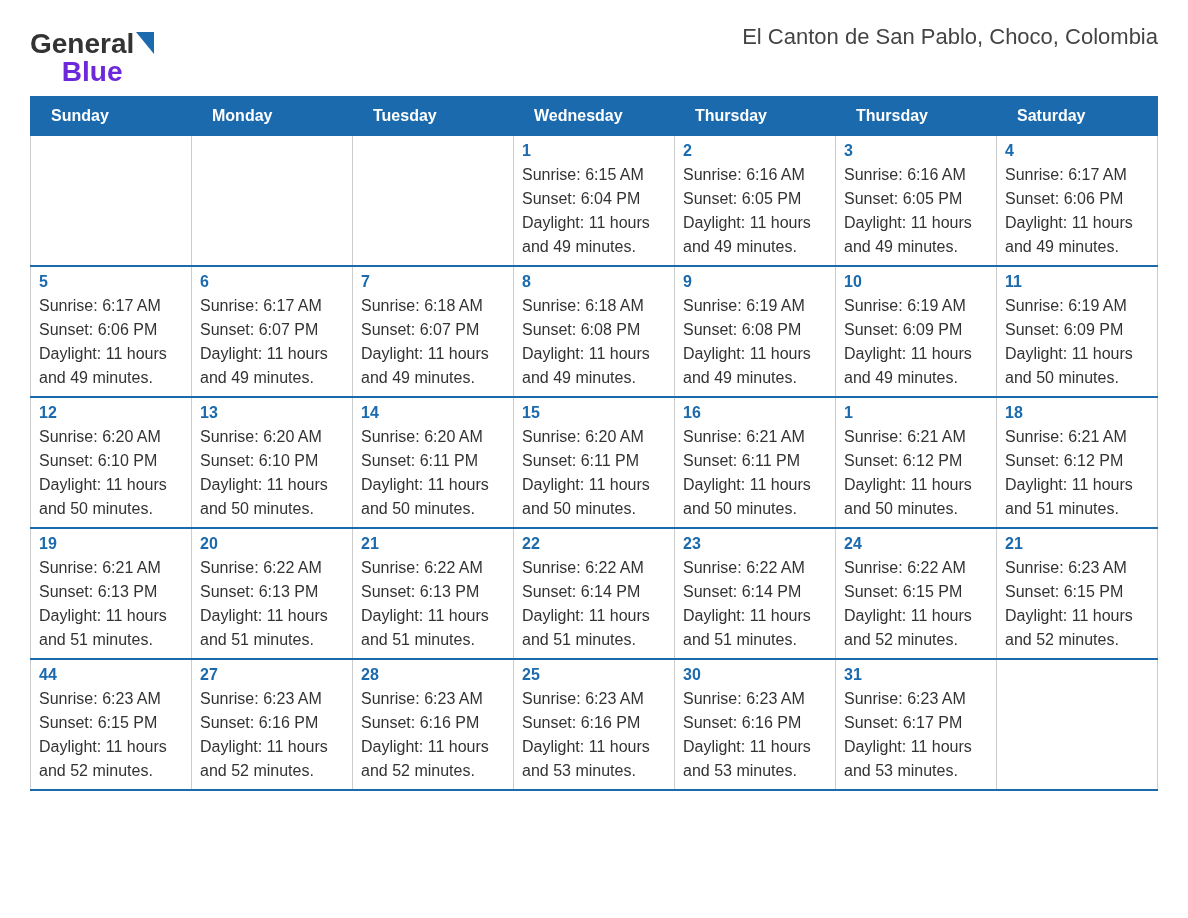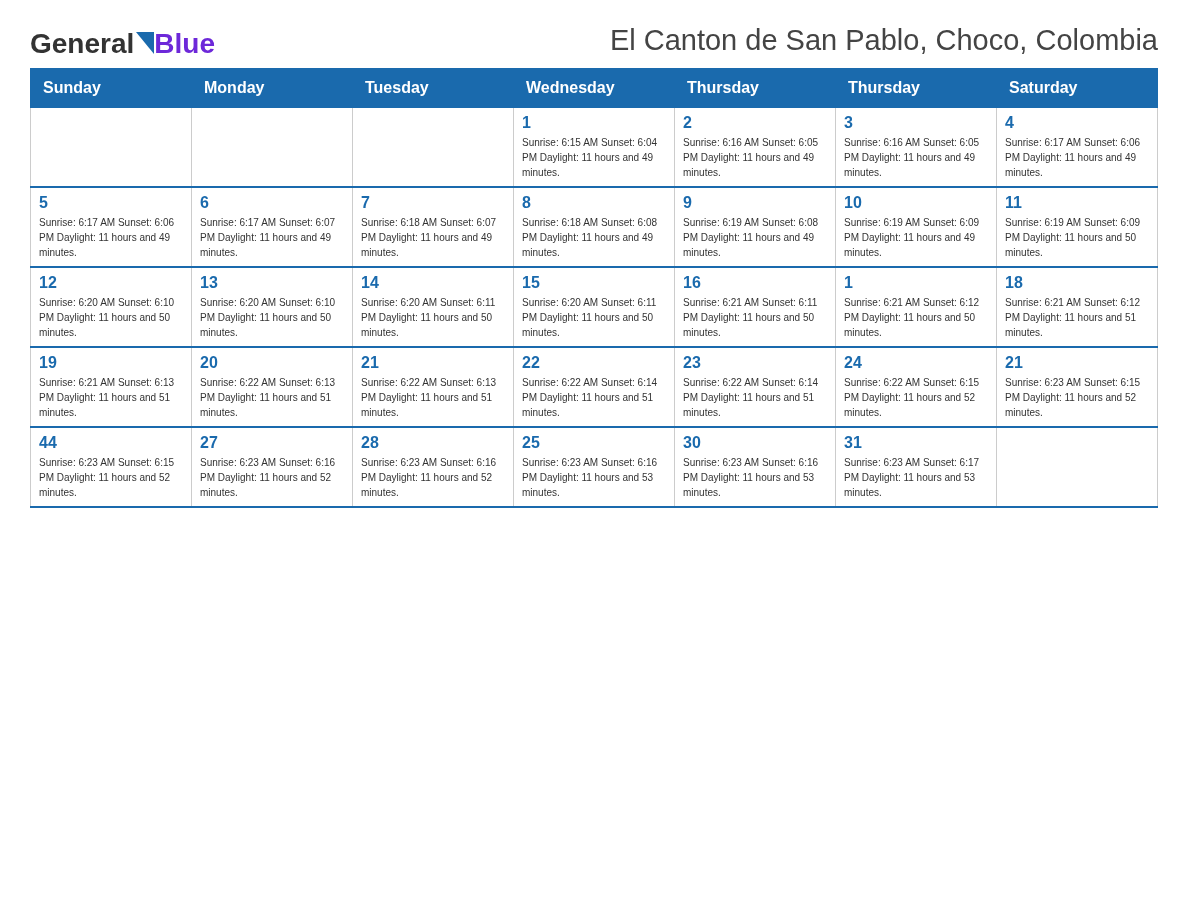--- a/index.html
+++ b/index.html
@@ -34,36 +34,36 @@
     .title-area {
       text-align: right;
     }
     .title-area h1 {
       font-size: 52px;
       font-weight: bold;
       color: #222;
       line-height: 1.1;
     }
     .title-area h2 {
-      font-size: 29px;
+      font-size: 22px;
       color: #444;
       font-weight: normal;
       margin-top: 4px;
     }
     .calendar {
       width: 100%;
       border-collapse: collapse;
       margin-top: 10px;
     }
     .calendar thead tr th {
       background-color: #1a6aad;
       color: #fff;
       font-size: 16px;
       font-weight: bold;
-      padding: 10px 12px;
+      padding: 10px 20px;
       text-align: left;
       border: 1px solid #1a6aad;
     }
     .calendar tbody tr td {
       vertical-align: top;
       border: 1px solid #ccc;
       padding: 6px 8px;
       width: 14.28%;
       min-height: 110px;
     }
@@ -71,34 +71,34 @@
       border-bottom: 2px solid #1a6aad;
     }
     .day-number {
       font-size: 16px;
       color: #1a6aad;
       font-weight: bold;
       display: block;
       margin-bottom: 3px;
     }
     .day-info {
-      font-size: 10px;
+      font-size: 16px;
       color: #333;
       line-height: 1.5;
     }
     .empty-cell {
       background: #fff;
     }
   </style>
 </head>
 <body>
 
 <div class="header-area">
   <div class="logo">
-    <div style="display:flex; flex-direction:row; line-height:1;text-align:center;">
+    <div style="display:flex; flex-direction:column; line-height:1;text-align:center;">
       <div style="display:flex; align-items:center;">
         <span class="logo-text-general">General</span>
         <span style="display:inline-block; margin-left:2px; vertical-align:middle;">
           <svg width="18" height="22" viewBox="0 0 18 22">
             <polygon points="0,0 18,0 18,22" fill="#1a6aad"></polygon>
           </svg>
         </span>
       </div>
       <div>
         <span class="logo-text-blue">Blue</span>

